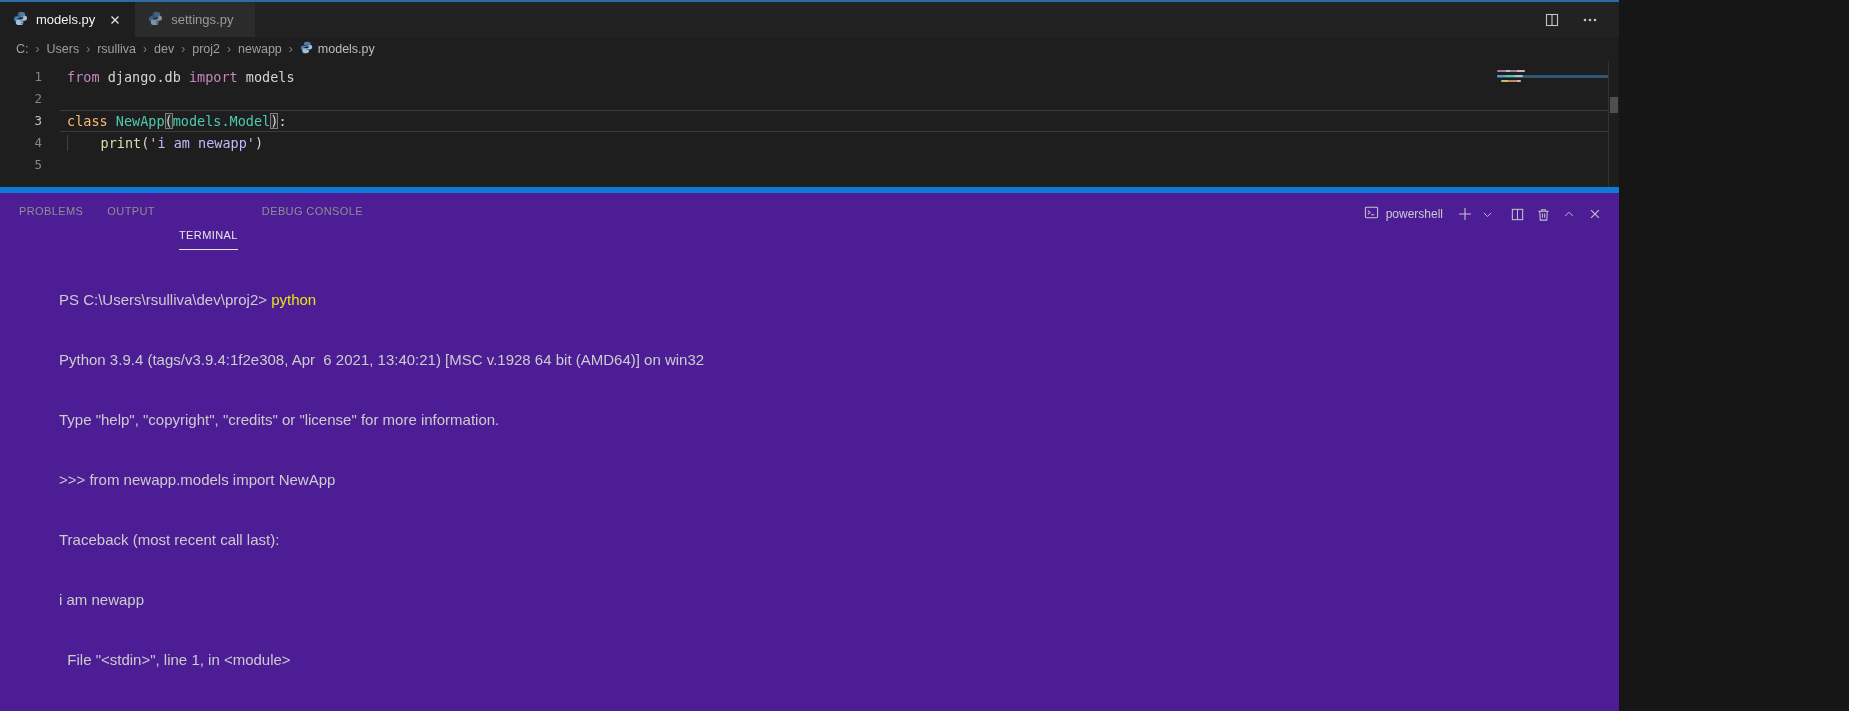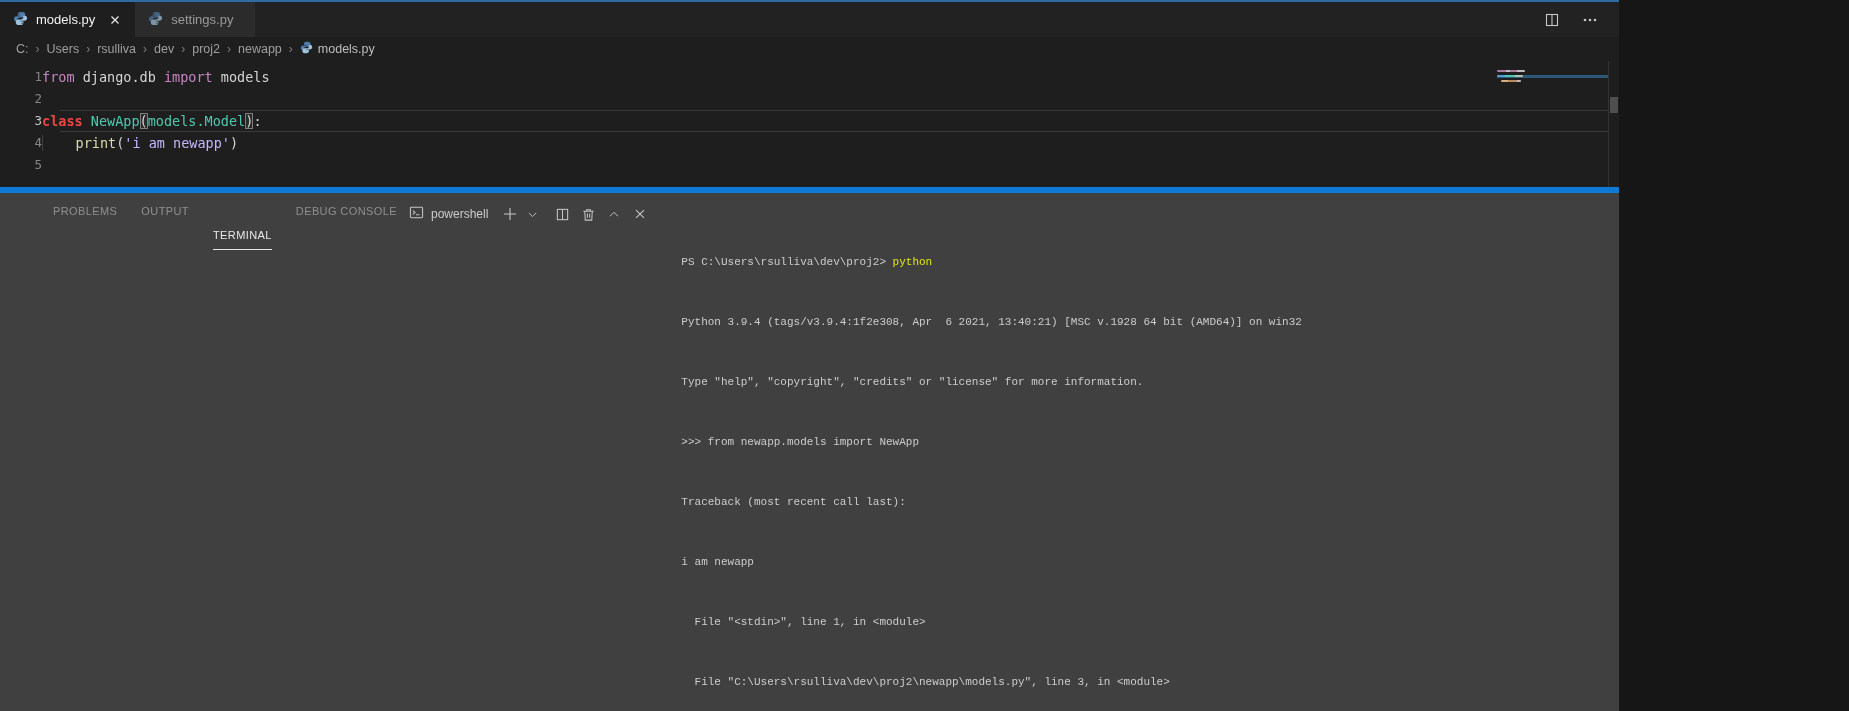--- a/index.html
+++ b/index.html
@@ -30,57 +30,57 @@
   .breadcrumb { height:24px; display:flex; align-items:center; padding-left:16px; gap:7px; font-size:12.5px; color:#9f9f9f; background:#1e1e1e; }
   .crumb { white-space:nowrap; cursor:pointer; }
   .crumb-sep { color:#7d7d7d; font-size:12px; }
   .crumb-file { display:flex; align-items:center; gap:5px; color:#bdbdbd; }
 
   
   .editor { position:relative; height:126px; padding-top:5px;
     font-family:"DejaVu Sans Mono","Liberation Mono",monospace; font-size:13.5px; }
   .eline { position:relative; display:flex; height:22px; line-height:22px; }
   .ln { width:42px; text-align:right; color:#858585; font-size:12.5px; flex:none; user-select:none; }
-  .codetxt { white-space:pre; color:#d4d4d4; }
+  .codetxt { margin-left:25px; white-space:pre; color:#d4d4d4; }
   .eline.current .curbox {
     position:absolute; left:60px; right:11px; top:0; bottom:0;
     border-top:1px solid #3a3a3a; border-bottom:1px solid #3a3a3a; pointer-events:none;
   }
   .tok-kw   { color:#c586c0; }
-  .tok-kw2  { color:#ef4444;font-weight:bold; }
+  .tok-kw2  { color:#fdba74; }
   .tok-typ  { color:#4ec9b0; }
   .tok-fn   { color:#dcdcaa; }
   .tok-str  { color:#c4b5fd; }
   .tok-brk  { outline:1px solid #7d7d7d; outline-offset:-1px; background:rgba(90,110,90,.18); }
   .tok-ind  { border-left:1px solid #404040; }
 
   .minimap { position:absolute; top:0; right:11px; width:111px; height:126px; }
   .mm-row { position:absolute; height:2px; border-radius:1px; }
   .mm-slider { position:absolute; left:0; right:0; top:14px; height:3px; background:#2e5878; }
   .minimap-border { position:absolute; top:0; bottom:0; right:10px; width:1px; background:#333333; }
   .scroll-thumb { position:absolute; right:1px; top:36px; width:8px; height:16px; background:#4f4f4f; }
 
   
   .sash { height:6px; background:#0e7ad6; cursor:ns-resize; }
 
   
-  .panel { height:518px; background:#404040; display:flex; flex-direction:row;padding-left:34px; }
+  .panel { height:518px; background:#4c1d95; display:flex; flex-direction:column; }
   .panel-header { height:38px; display:flex; align-items:flex-start; padding-top:9px; }
   .panel-tabs { display:flex; padding-left:7px; }
   .panel-tab { position:relative; padding:3px 12px 9px; font-size:11px; letter-spacing:.4px; color:#8f8f8f; cursor:pointer; white-space:nowrap; }
   .panel-tab.active { color:#e7e7e7;margin-top:24px; }
   .panel-tab.active::after { content:""; position:absolute; left:12px; right:12px; bottom:0; height:1px; background:#e7e7e7; }
   .panel-actions { margin-left:auto; display:flex; align-items:center; gap:2px; padding-right:12px; }
   .shell-chip { display:flex; align-items:center; gap:7px; font-size:12px; color:#cccccc; margin-right:8px; cursor:pointer; }
   .pa-btn { width:24px; height:24px; display:flex; align-items:center; justify-content:center; border-radius:4px; cursor:pointer; }
   .pa-btn.narrow { width:16px; }
 
   
-  .terminal { flex:1; padding:19px 0 0 17px; font-family:Liberation Mono, monospace;
-    font-size:11px; line-height:20px; color:#cccccc; white-space:pre; overflow:hidden; }
+  .terminal { flex:1; padding:19px 0 0 17px; font-family:Liberation Sans, sans-serif;
+    font-size:15px; line-height:20px; color:#cccccc; white-space:pre; overflow:hidden;margin-left:42px; }
   .trow { height:20px; }
   .t-cmd { color:#e5e510; }
 
   svg.ic { stroke:#c5c5c5; fill:none; stroke-width:1.1; }
 </style>
 </head>
 <body>
 
 <div class="app">
   <div class="accent-top"></div>

